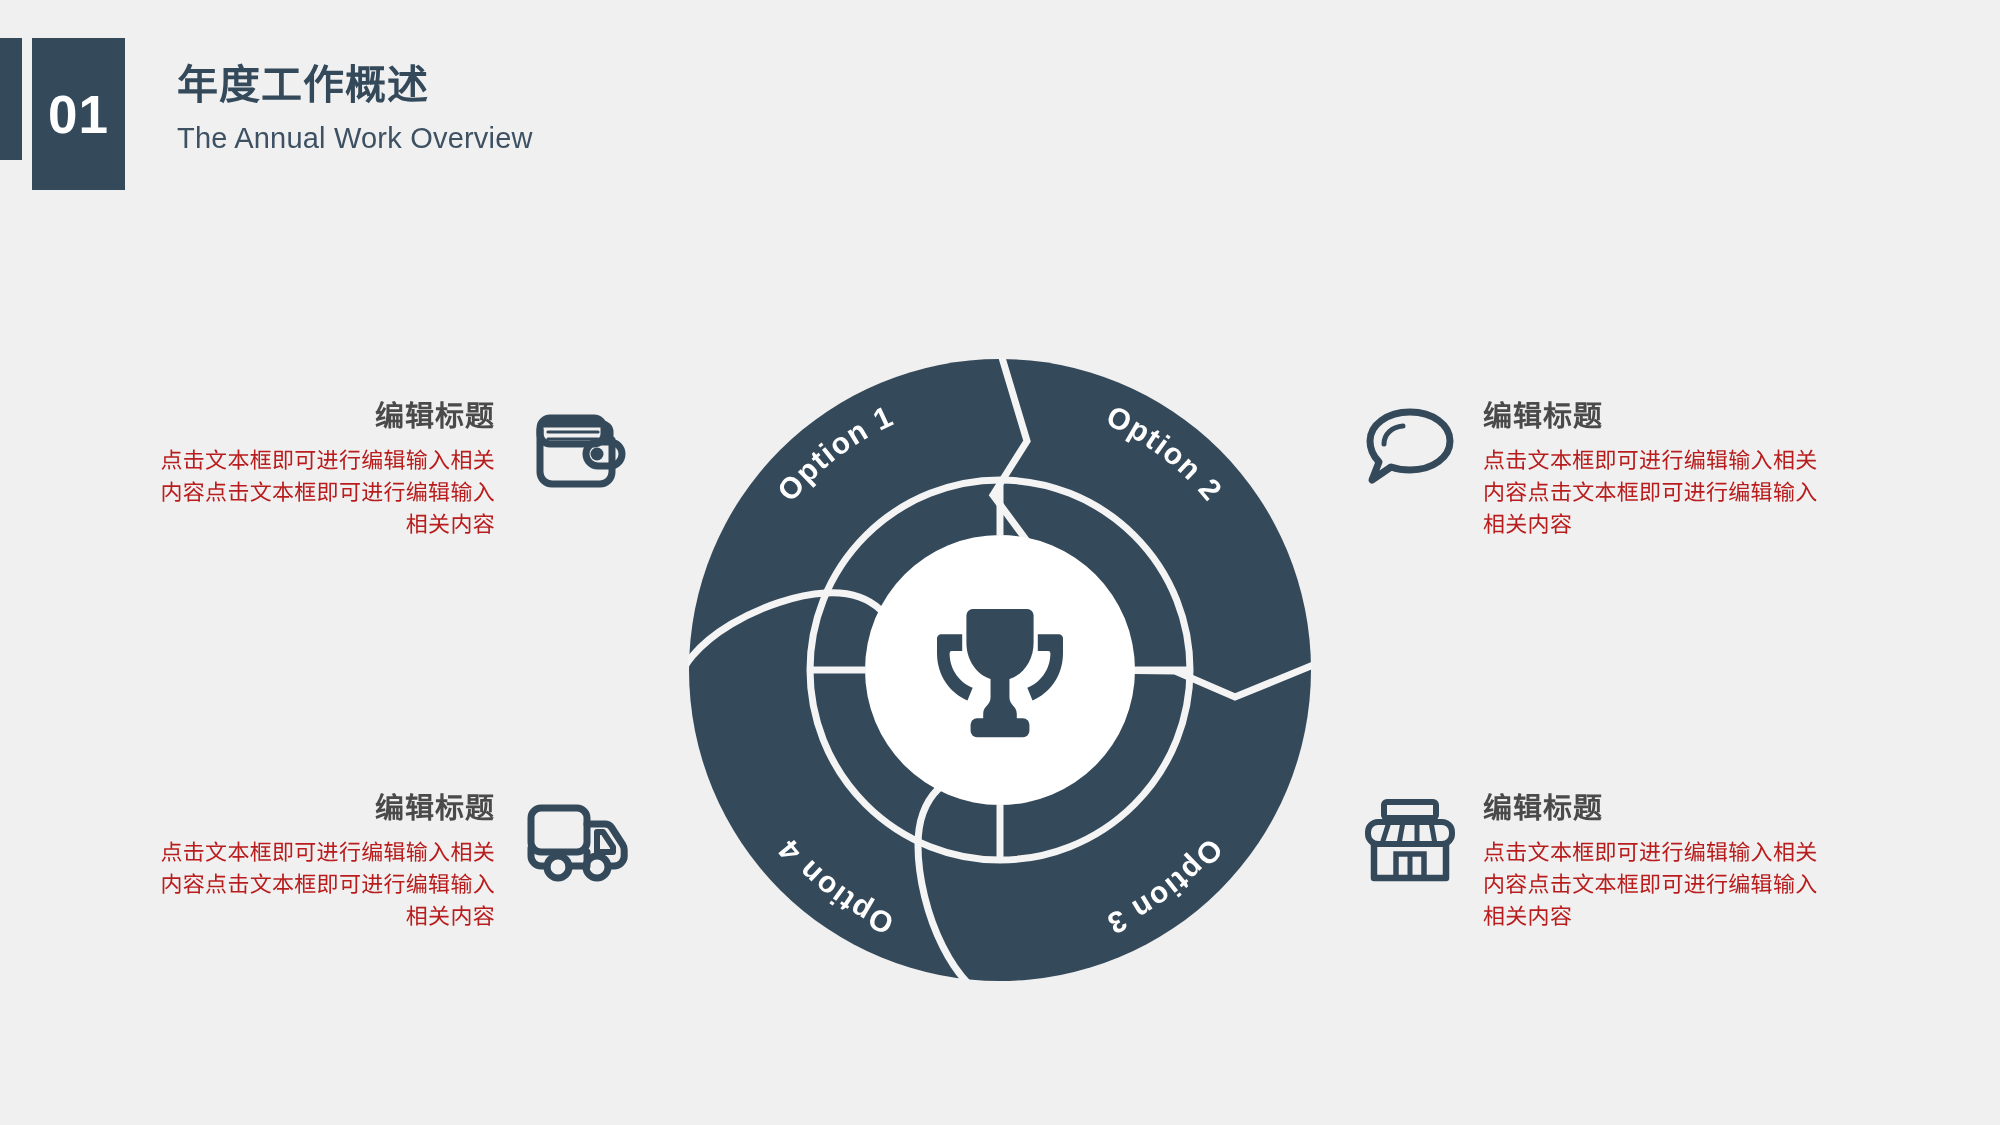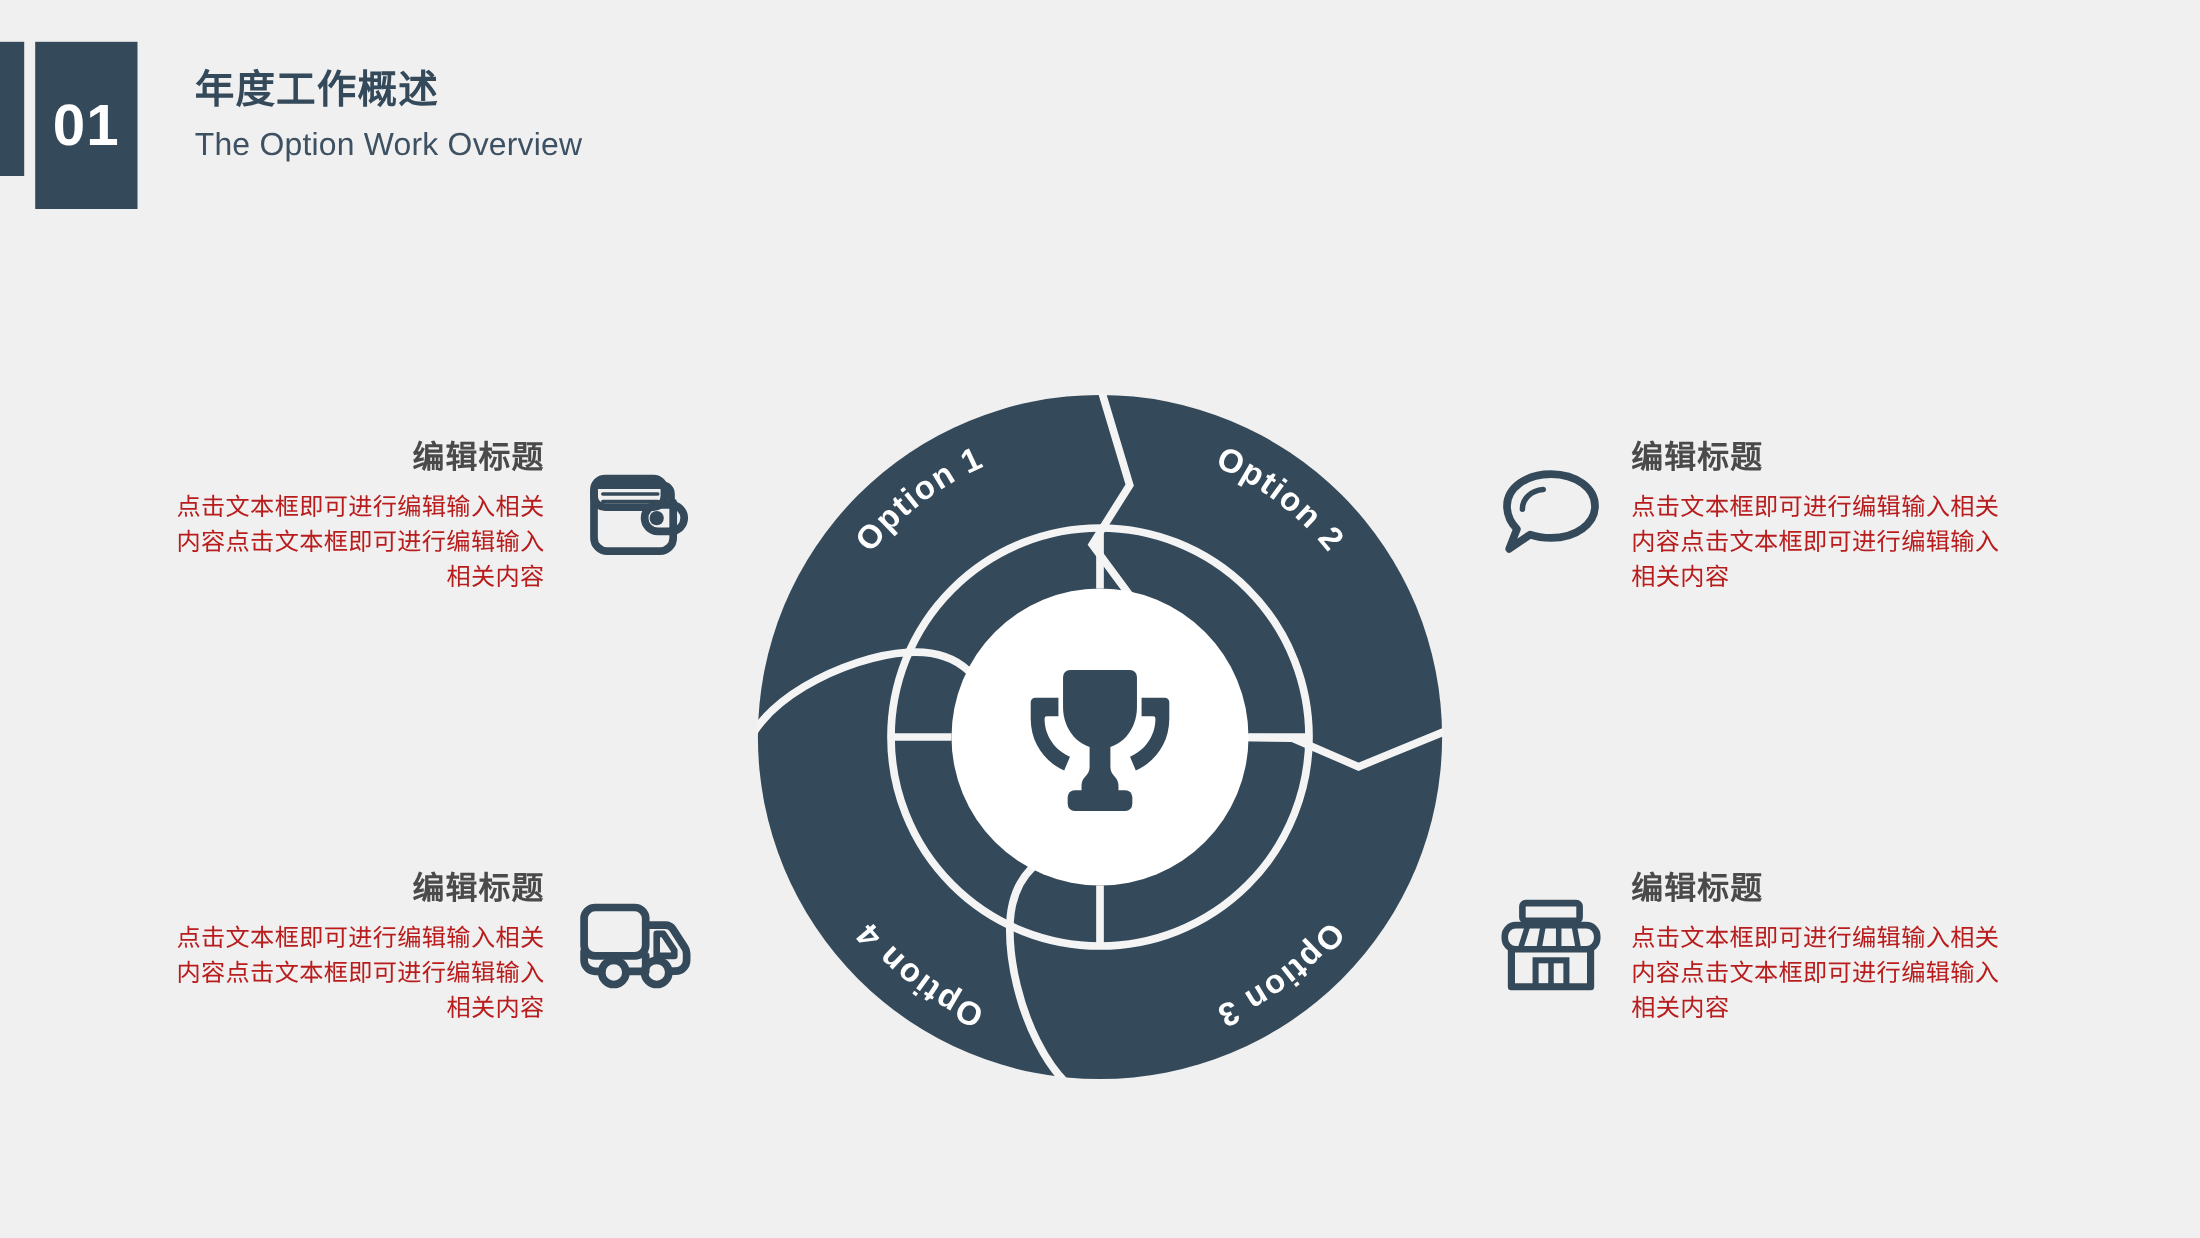--- a/index.html
+++ b/index.html
@@ -51,39 +51,39 @@
     font-size: 53px;
     font-weight: bold;
     letter-spacing: 1px;
     line-height: 1;
   }
   #header-text {
     margin-left: 52px;
     padding-top: 20px;
   }
   #header-title-cn {
-    font-size: 36px;
+    font-size: 41px;
     color: #34495a;
     font-weight: bold;
     line-height: 1.35;
     letter-spacing: 1px;
   }
   #header-title-en {
     font-size: 29px;
     color: #3d5163;
     line-height: 1.4;
     margin-top: 5px;
     letter-spacing: 0.2px;
   }
 
   
   .info-block {
     position: absolute;
     display: flex;
-    align-items: center;
+    align-items: flex-start;
   }
   .info-block.left {
     flex-direction: row;
   }
   .info-text {
     width: 355px;
   }
   .info-block.left .info-text {
     text-align: right;
   }
@@ -143,21 +143,21 @@
 <div id="header">
   <div id="badge-group">
     <div class="badge-bar"></div>
     <div class="badge-gap"></div>
     <div class="badge-square">
       <span class="badge-number">01</span>
     </div>
   </div>
   <div id="header-text">
     <div id="header-title-cn">年度工作概述</div>
-    <div id="header-title-en">The Option Work Overview</div>
+    <div id="header-title-en">The Annual Work Overview</div>
   </div>
 </div>
 
 <div class="info-block left" id="block-1">
   <div class="info-text">
     <div class="info-title">编辑标题</div>
     <div class="info-body">点击文本框即可进行编辑输入相关内容点击文本框即可进行编辑输入相关内容</div>
   </div>
   <div class="info-icon">
     <svg width="96" height="88" viewBox="0 0 96 88" fill="none" aria-hidden="true">

